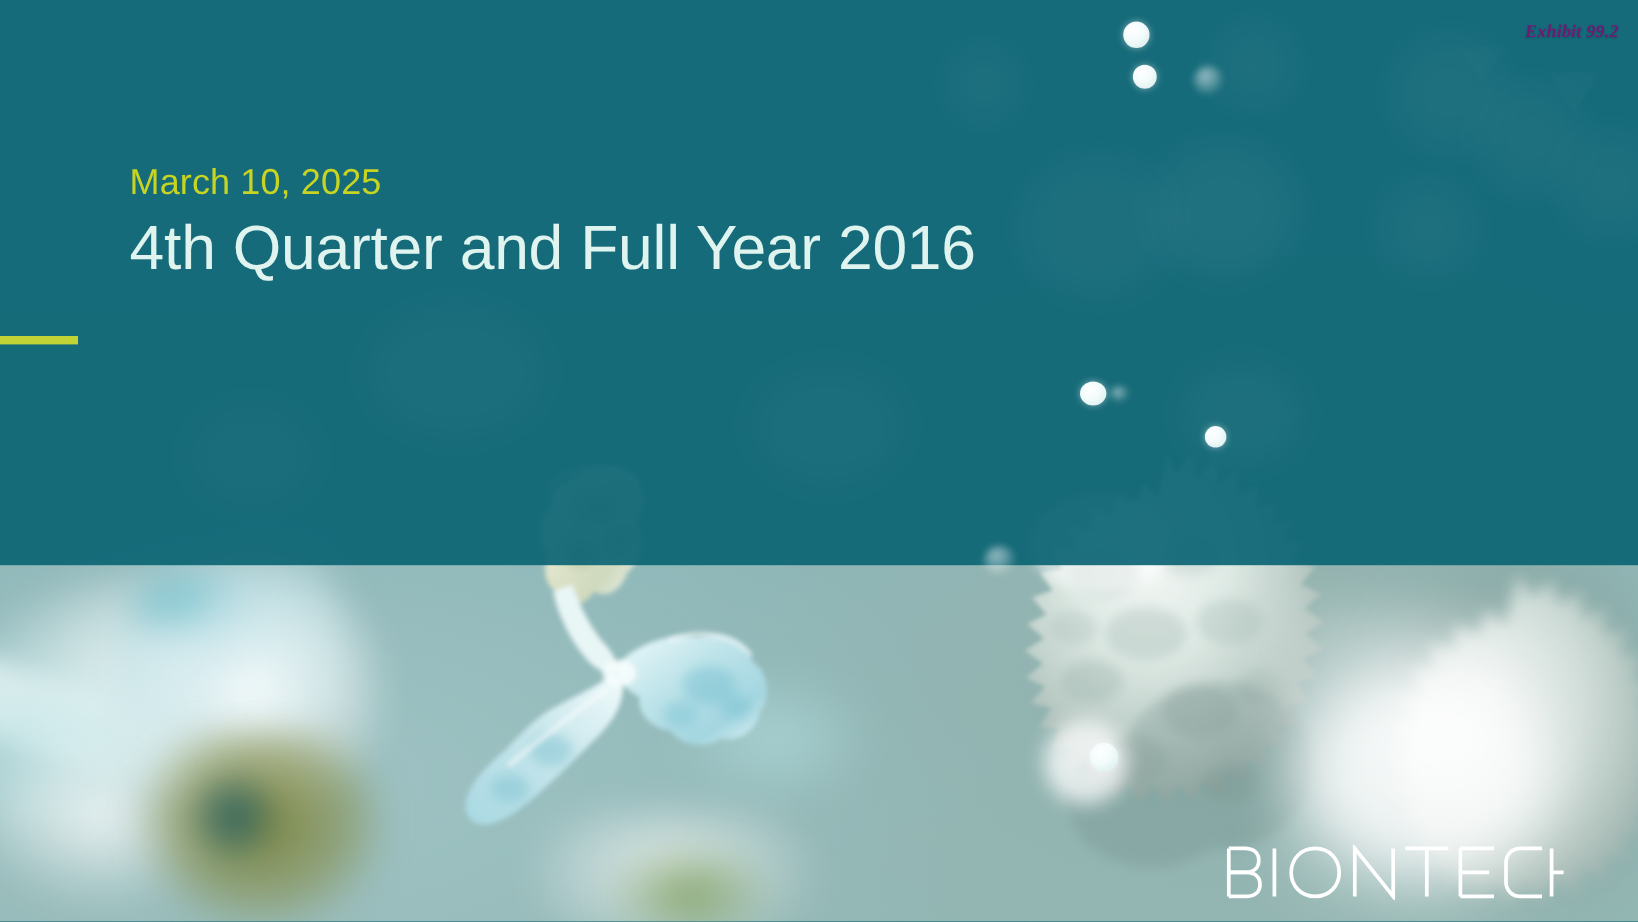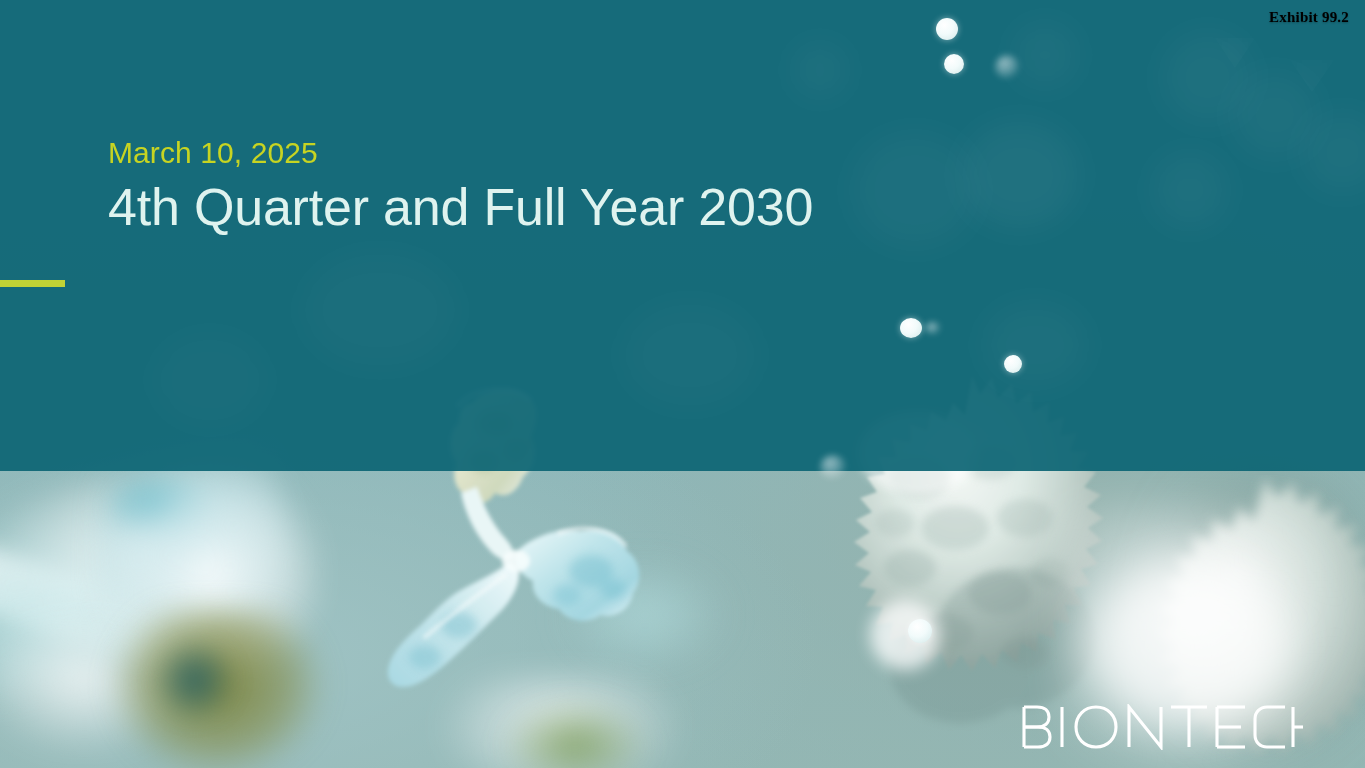--- a/index.html
+++ b/index.html
@@ -177,27 +177,28 @@
   
   #accent-bar {
     position:absolute;
     left:0; top:280px;
     width:65px; height:7px;
     background:#c2d335;
   }
 
   #exhibit {
     position:absolute;
-    right:16px; top:9px;
+    right:16px; top:19px;
     font-family:"Liberation Serif", serif;
     font-weight:bold;
     font-size:15px;
-    color:#000000;
+    color:#701a75;
     letter-spacing:.2px;
     text-shadow:0 1px 2px rgba(0,0,0,.25);
+    font-style:italic;
   }
 
   #title-block {
     position:absolute;
     left:108px; top:136px;
     width:1100px;
   }
   #date-line {
     font-size:30px;
     color:#c7d422;
@@ -436,21 +437,21 @@
     <div class="bubble" style="left:908px;top:619px;width:24px;height:24px;"></div>
     <div class="bubble-soft" style="left:820px;top:455px;width:26px;height:24px;"></div>
   </div>
 
   <div id="exhibit">Exhibit 99.2</div>
 
   <div id="accent-bar"></div>
 
   <div id="title-block">
     <div id="date-line">March 10, 2025</div>
-    <div class="title-line">4th Quarter and Full Year 2030</div>
+    <div class="title-line">4th Quarter and Full Year 2016</div>
   </div>
 
   <div id="logo" aria-label="BIONTECH">
     <svg viewBox="0 0 282 46" xmlns="http://www.w3.org/2000/svg" fill="none" stroke="#ffffff" stroke-width="3.1" stroke-linecap="butt" stroke-linejoin="miter">
 
       <path d="M3,3 L3,43"></path>
       <path d="M3,3 L16,3 C24,3 28,7 28,13 C28,19 24,23 16,23 L3,23"></path>
       <path d="M3,23 L17,23 C25,23 29,27 29,33 C29,39 25,43 17,43 L3,43"></path>
 
       <path d="M41,3 L41,43"></path>

